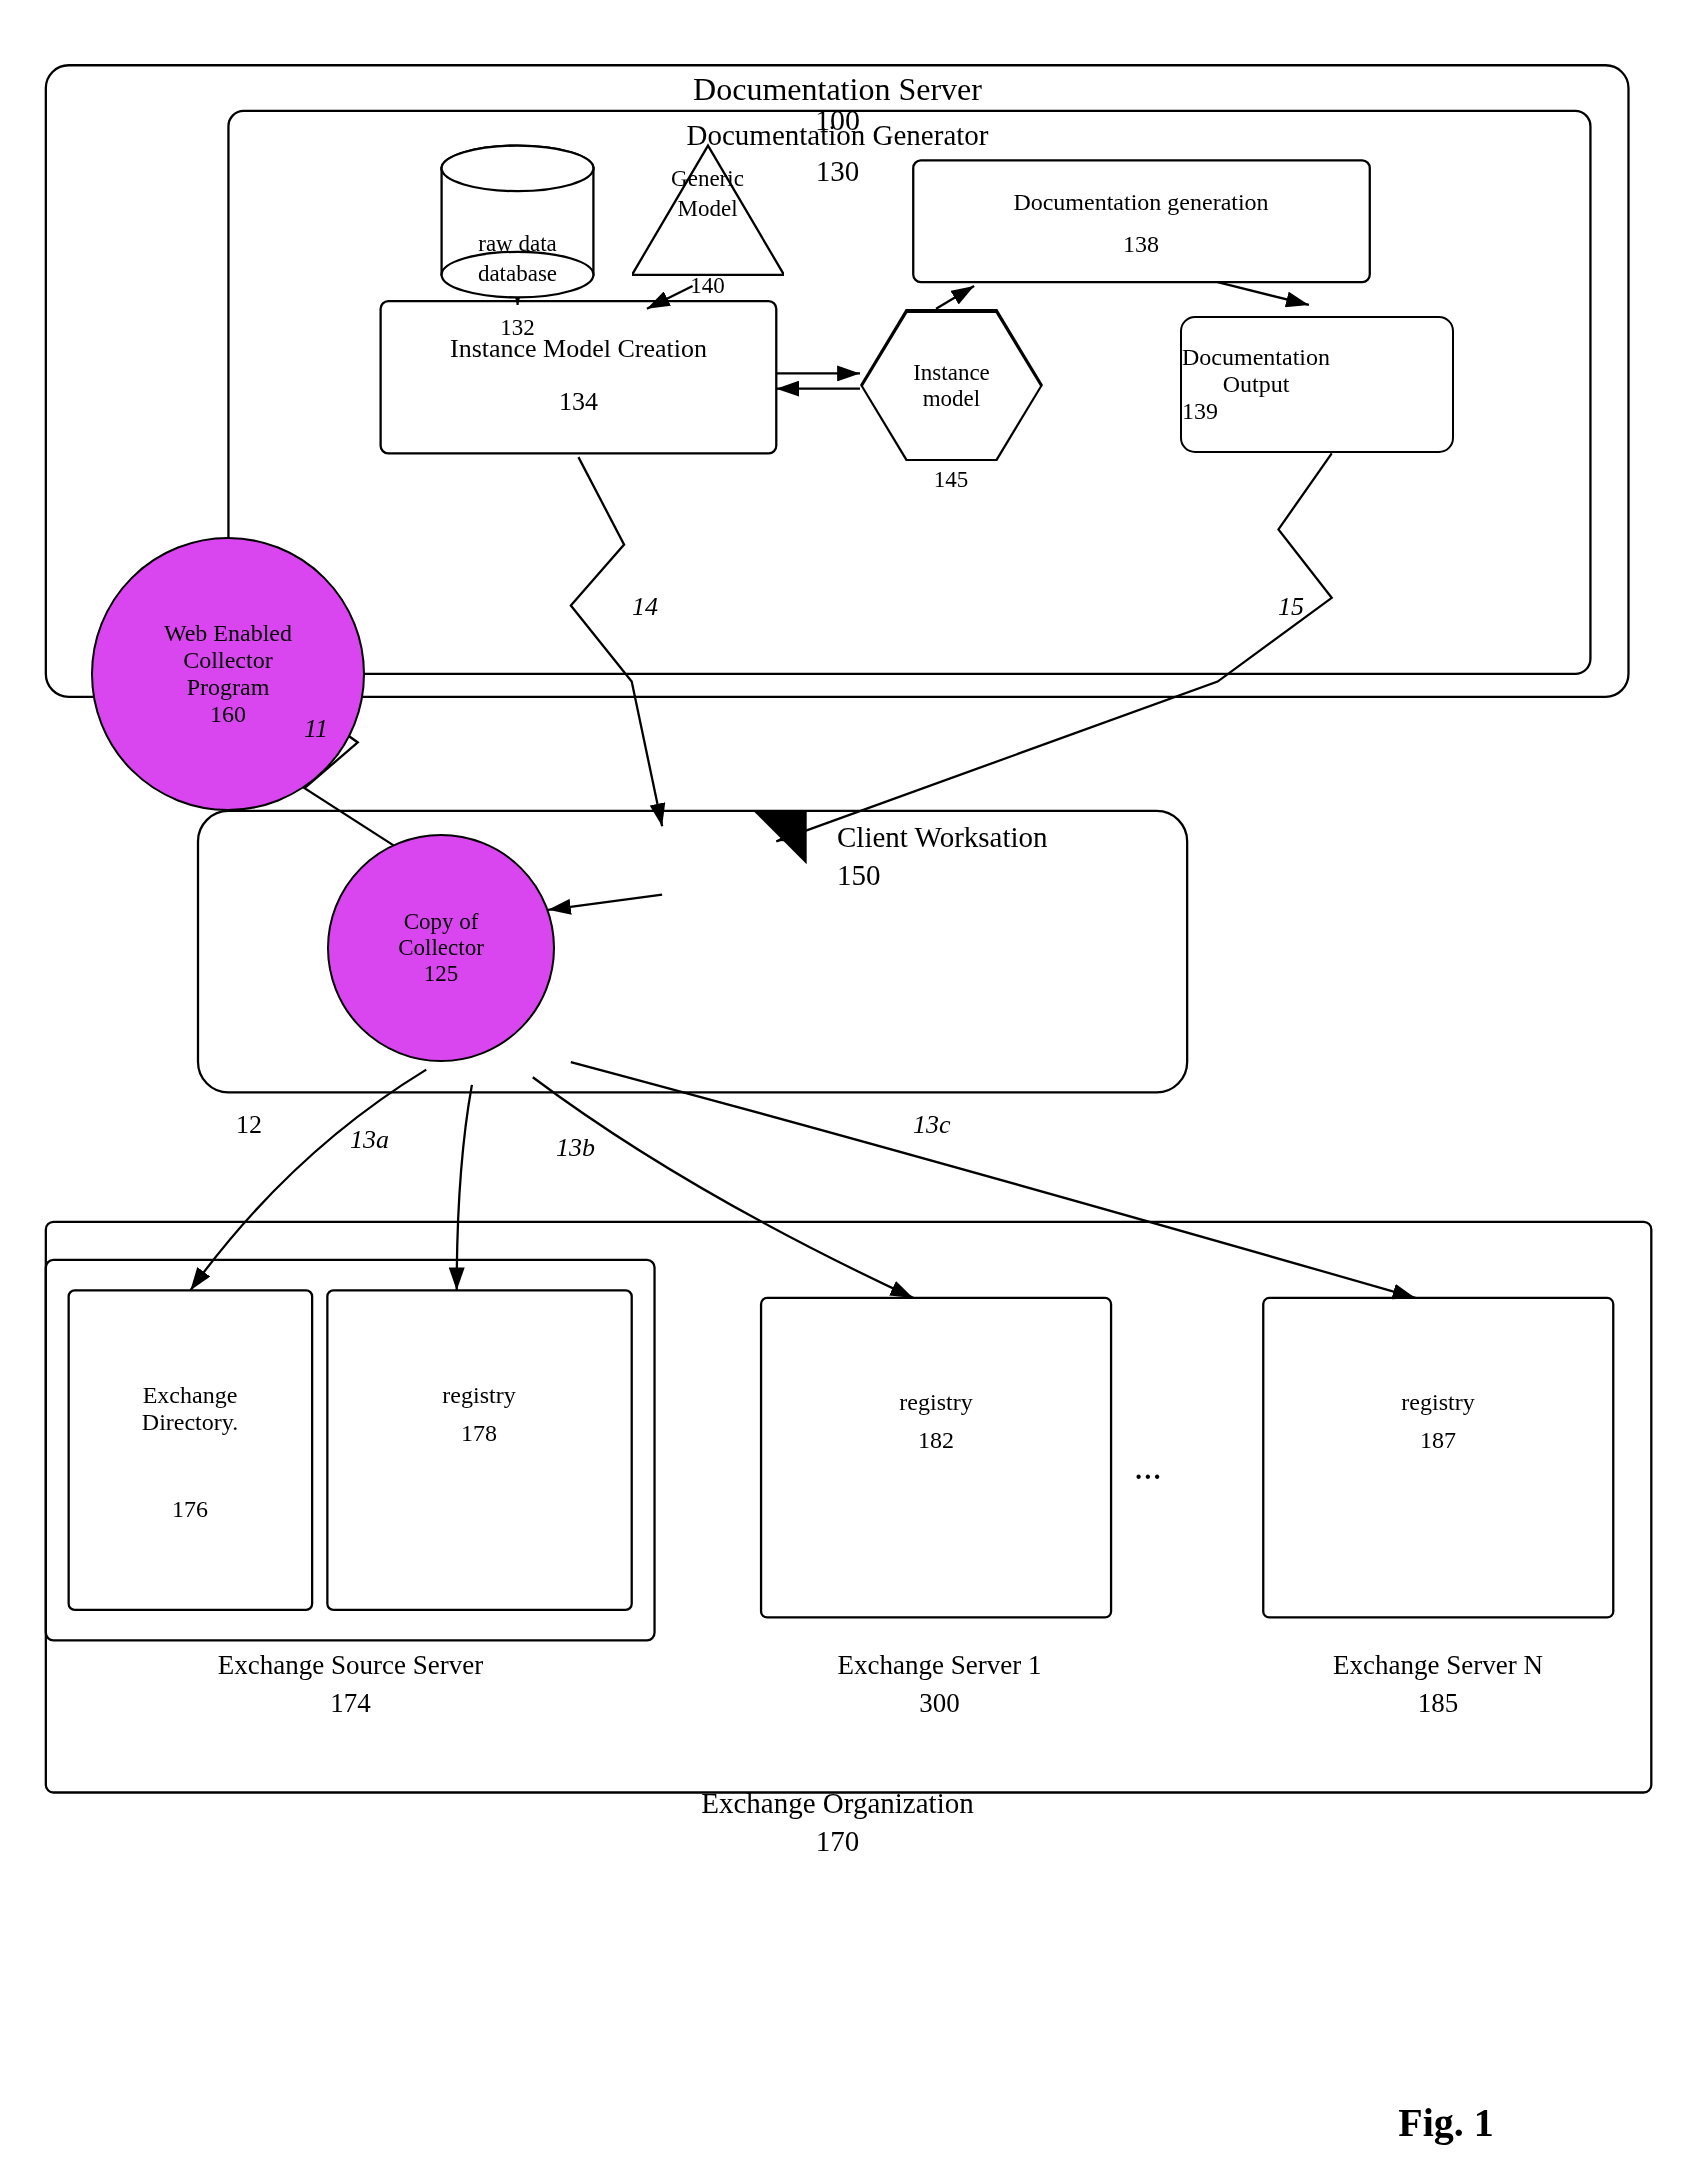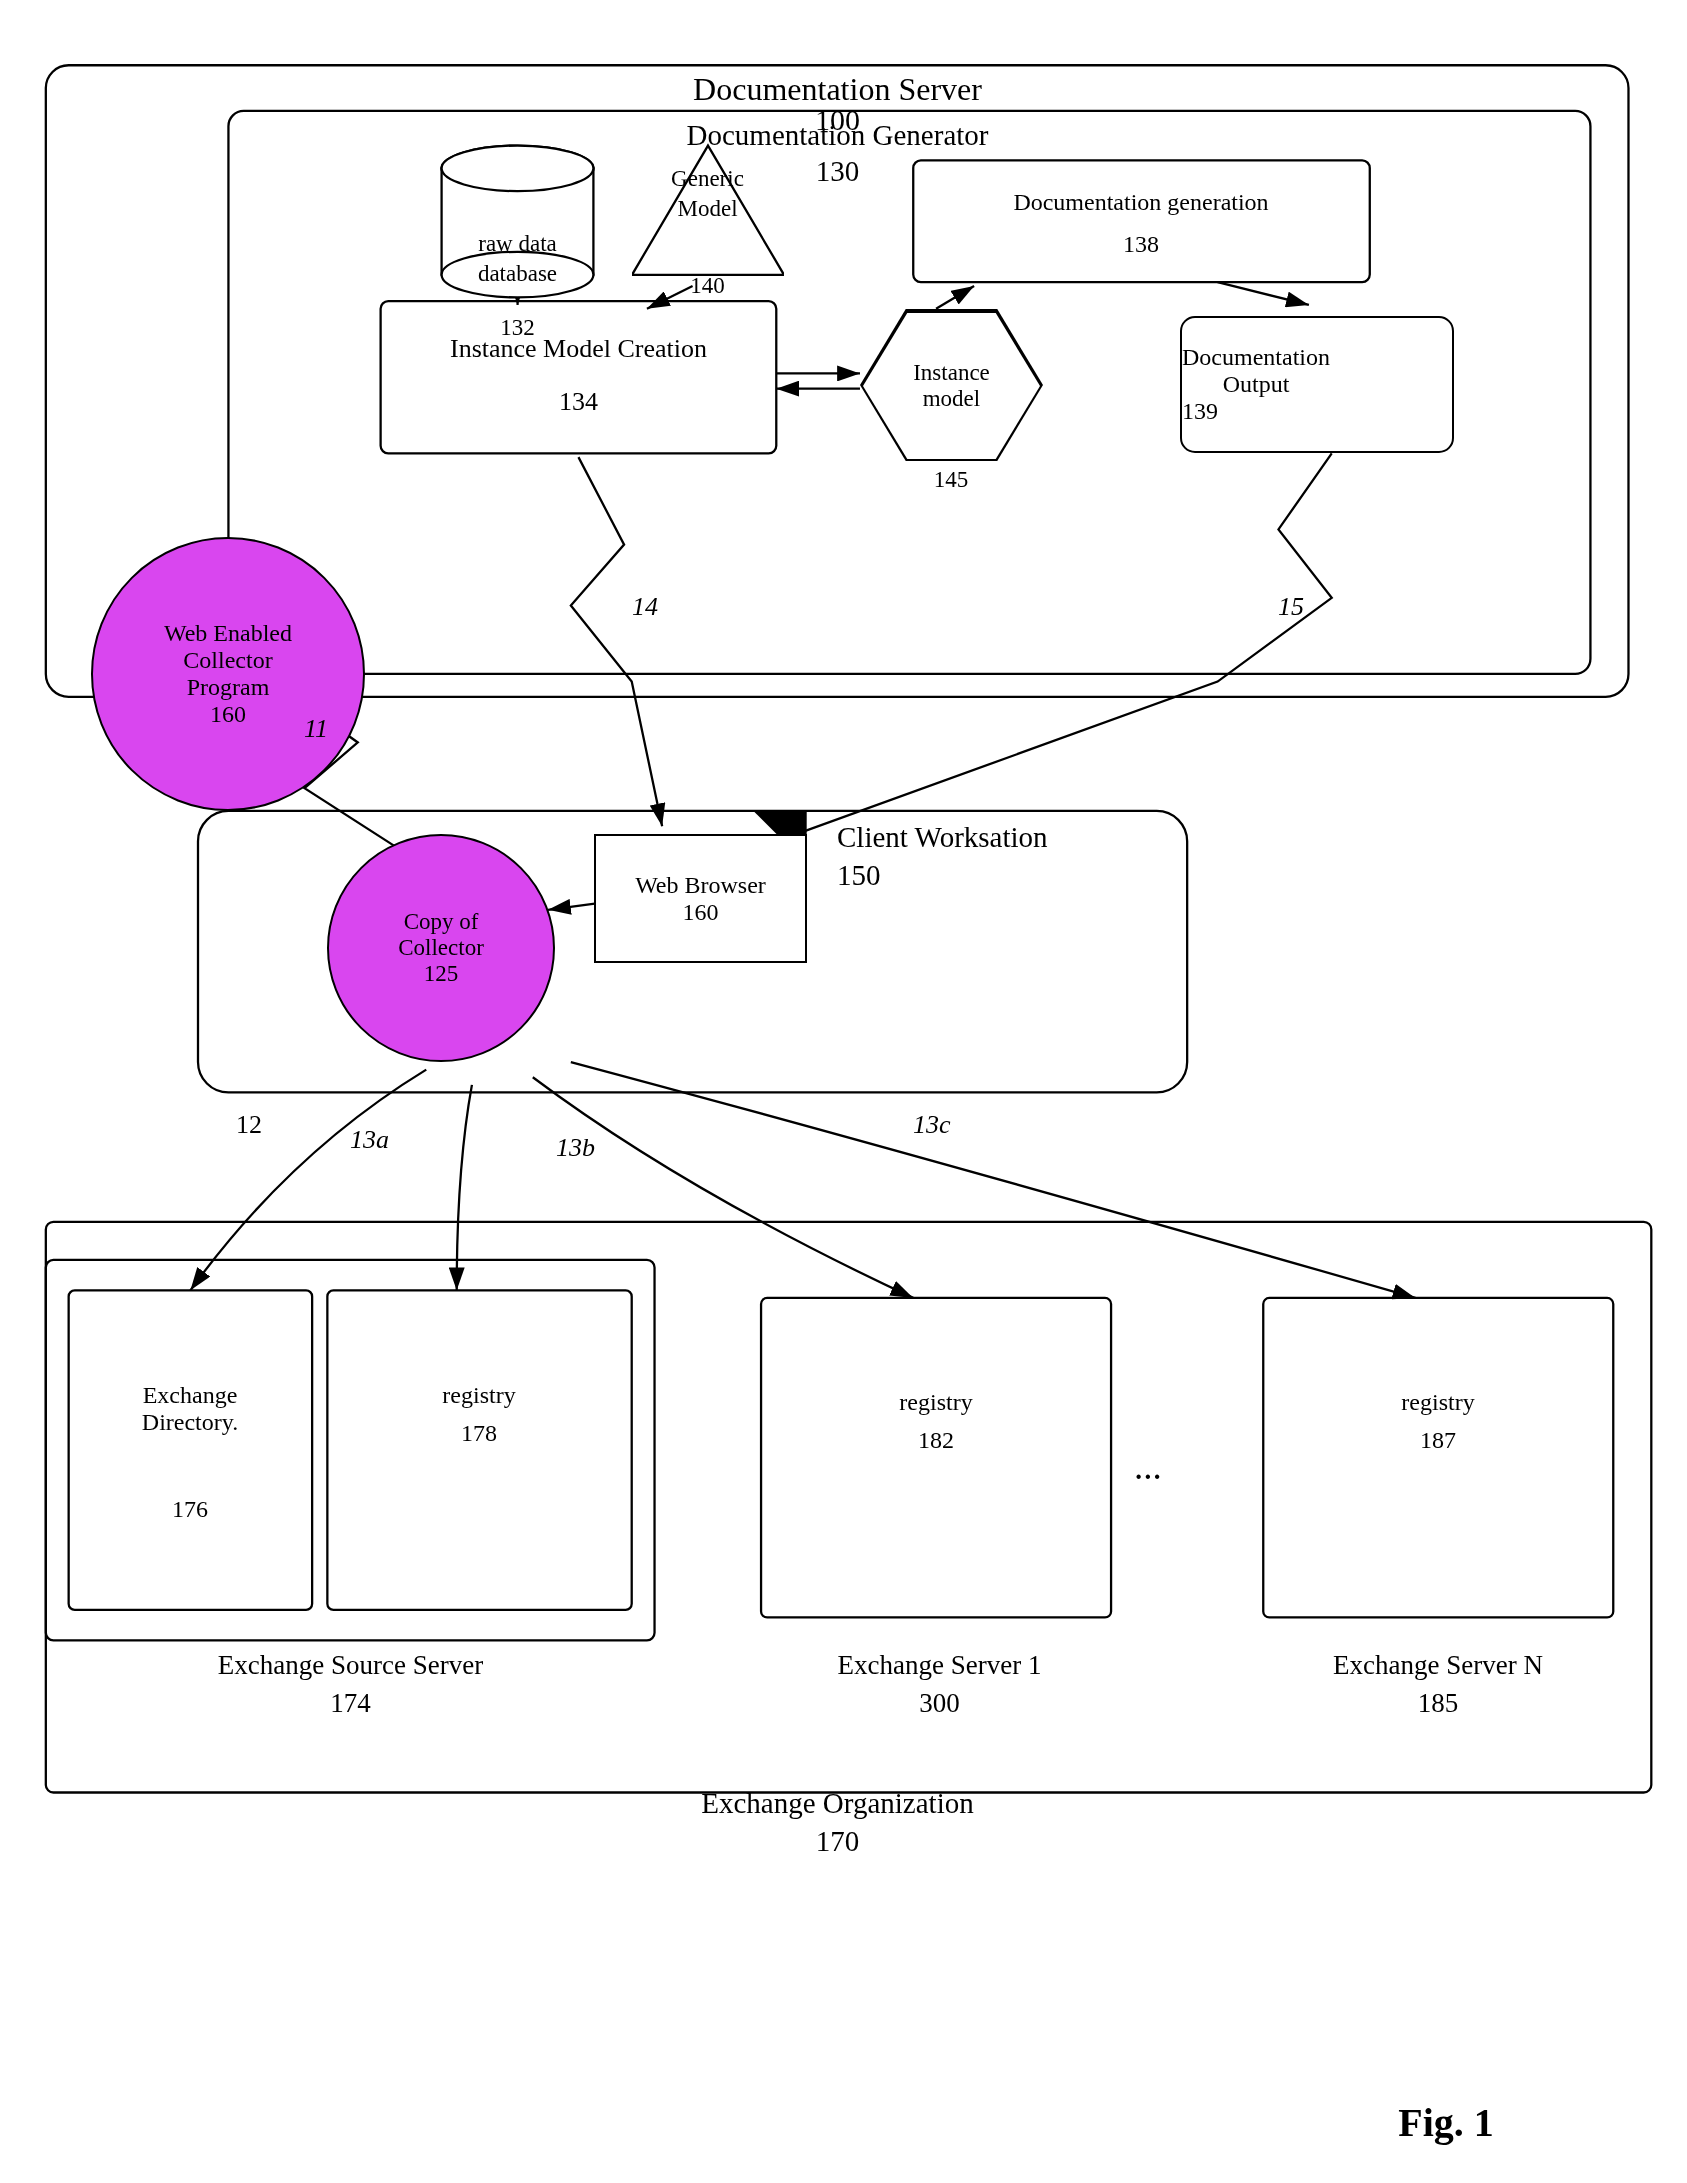--- a/index.html
+++ b/index.html
@@ -222,24 +222,20 @@
   <div class="label" style="top:845px; left:837px; font-size:29px;">150</div>
 
   <div class="circle" style="top:822px; left:327px; width:228px; height:228px; font-size:23px;">
     <div>
       <div style="white-space:pre-line;">Copy of
 Collector</div>
       <div>125</div>
     </div>
   </div>
 
-  <div class="box" style="top:822px; left:594px; width:213px; height:129px; display:flex; flex-direction:column; align-items:center; justify-content:center;">
-    <div style="font-size:24px;">Web Browser</div>
-    <div style="font-size:24px;">160</div>
-  </div>
 
   <div class="label" style="top:1096px; left:236px; font-size:26px; ">12</div>
   <div class="label" style="top:1111px; left:350px; font-size:26px; font-style:italic;">13a</div>
   <div class="label" style="top:1119px; left:556px; font-size:26px; font-style:italic;">13b</div>
   <div class="label" style="top:1096px; left:913px; font-size:26px; font-style:italic;">13c</div>
 
   <div class="label" style="top:1773px; left:533px; width:609px; font-size:29px;">Exchange Organization</div>
   <div class="label" style="top:1811px; left:533px; width:609px; font-size:29px;">170</div>
 
   <div class="label" style="top:1636px; left:46px; width:609px; font-size:27px;">Exchange Source Server</div>

